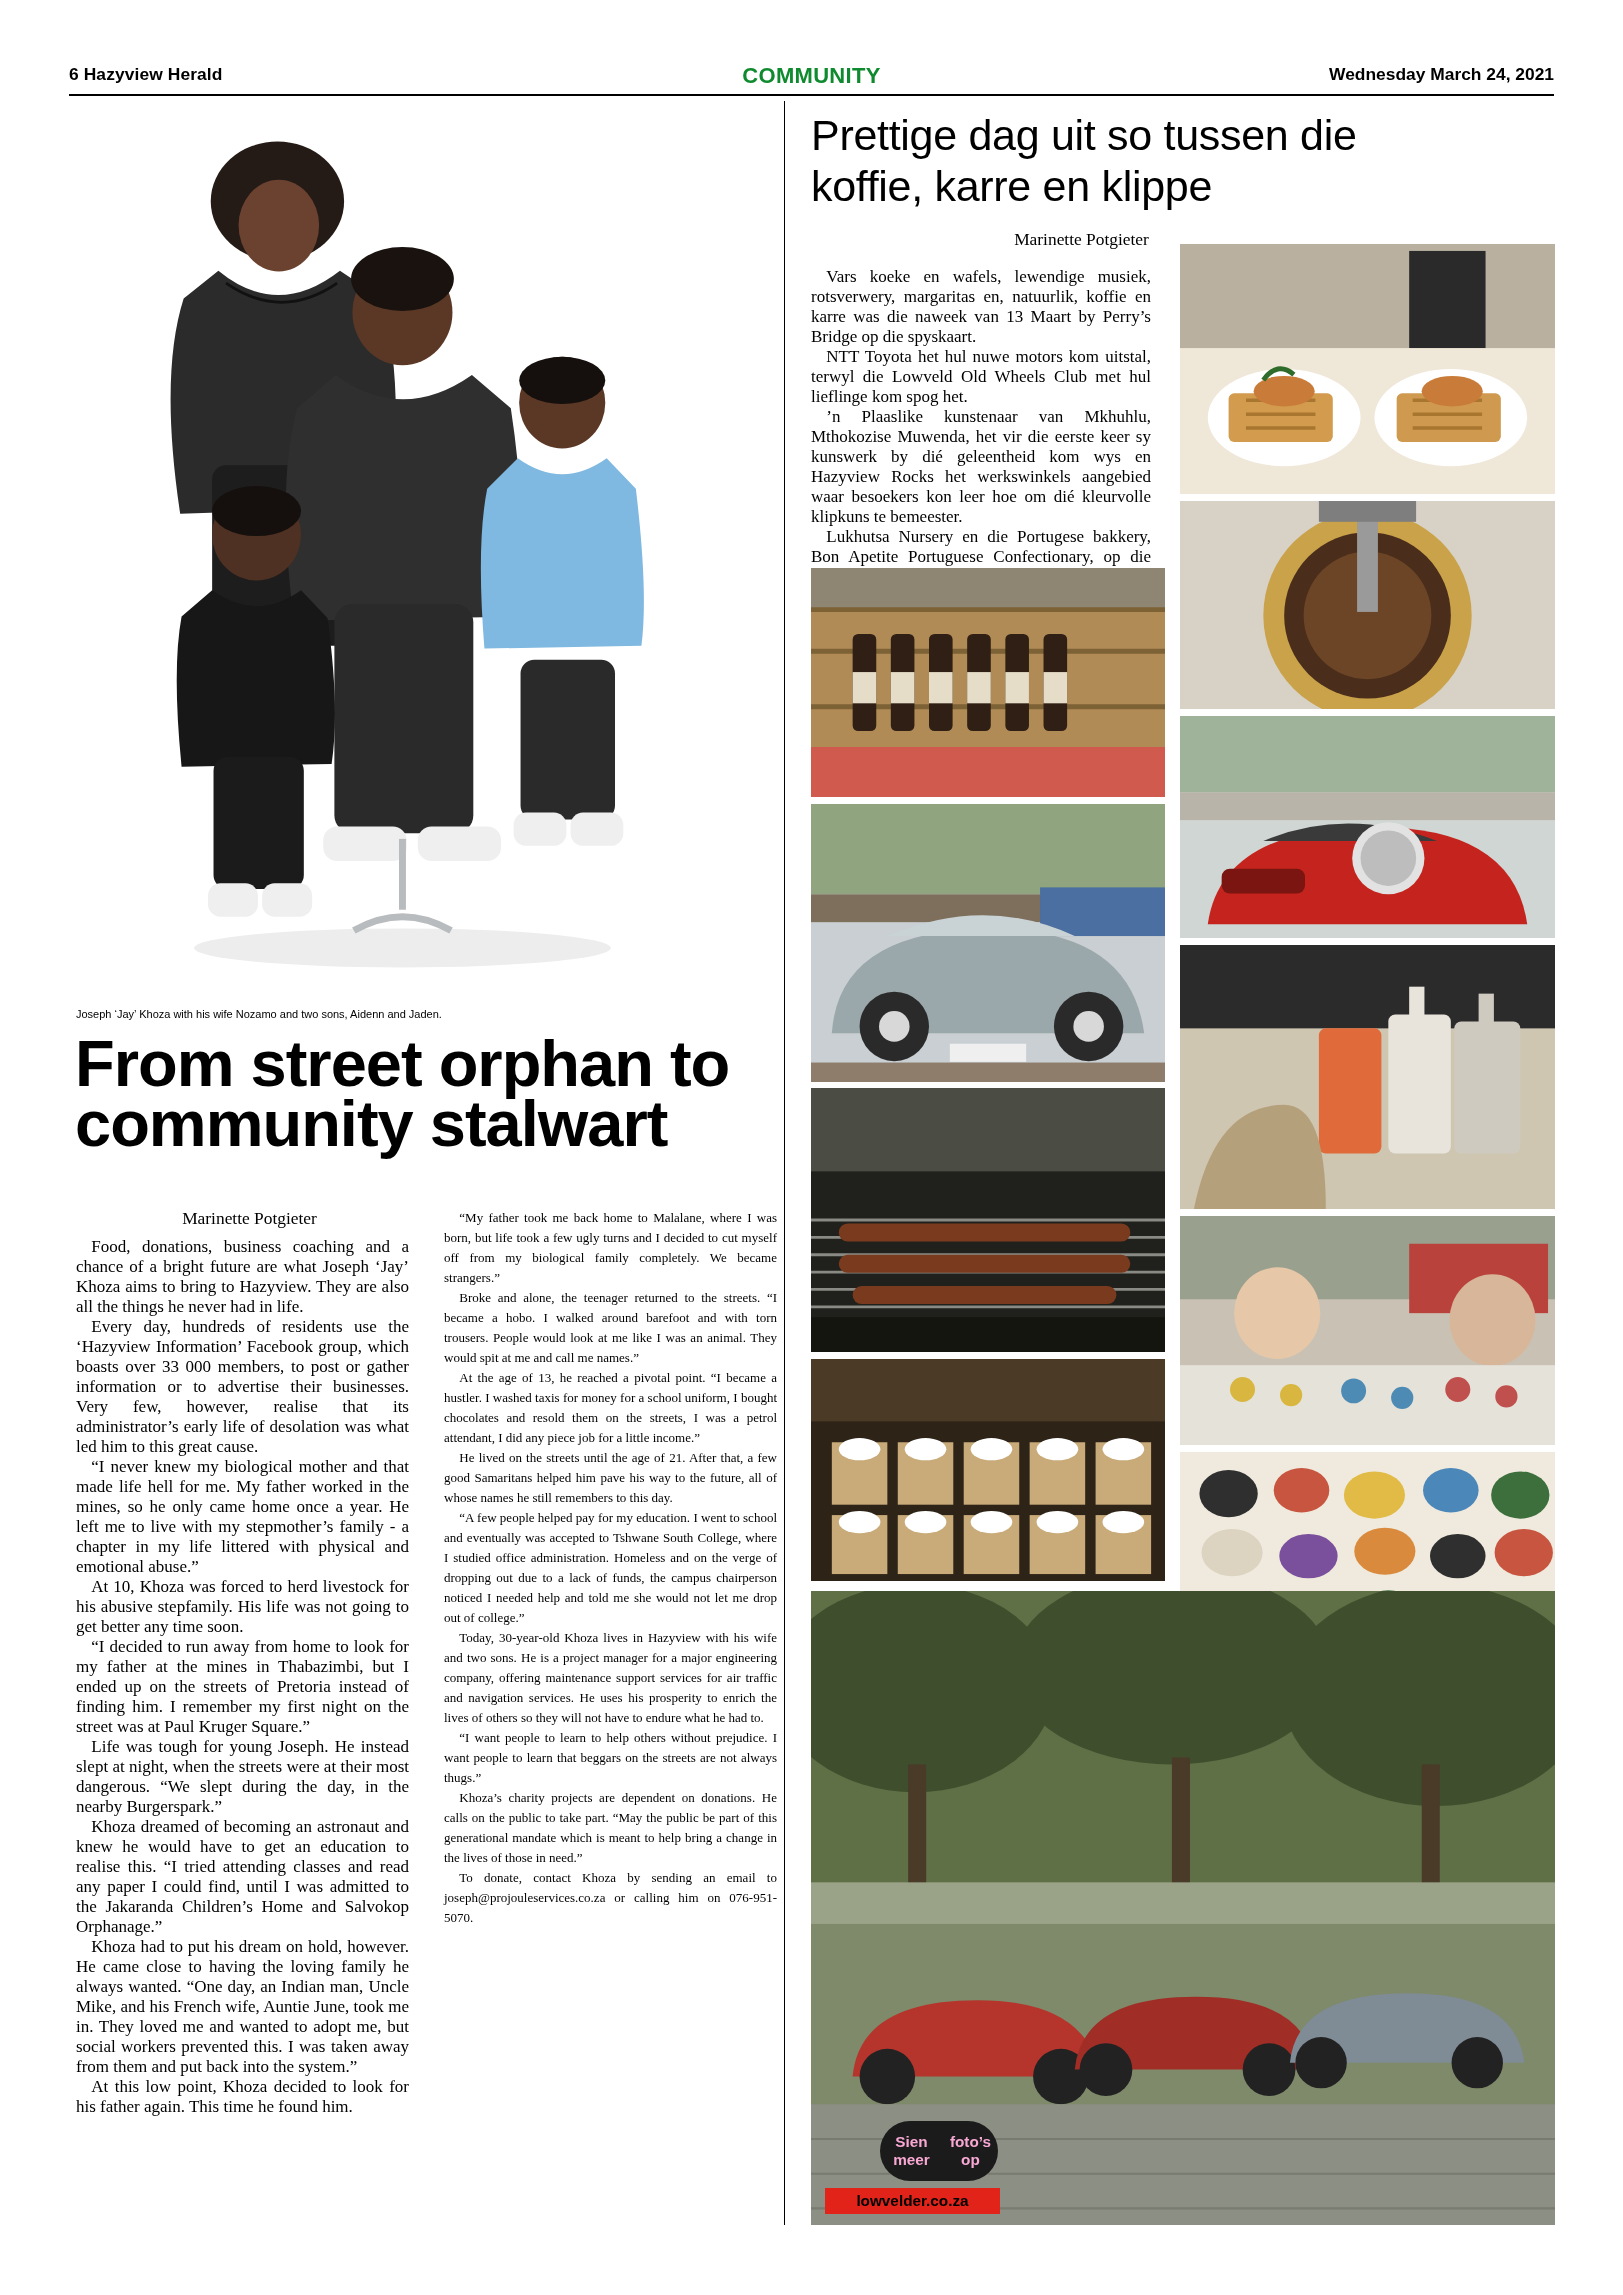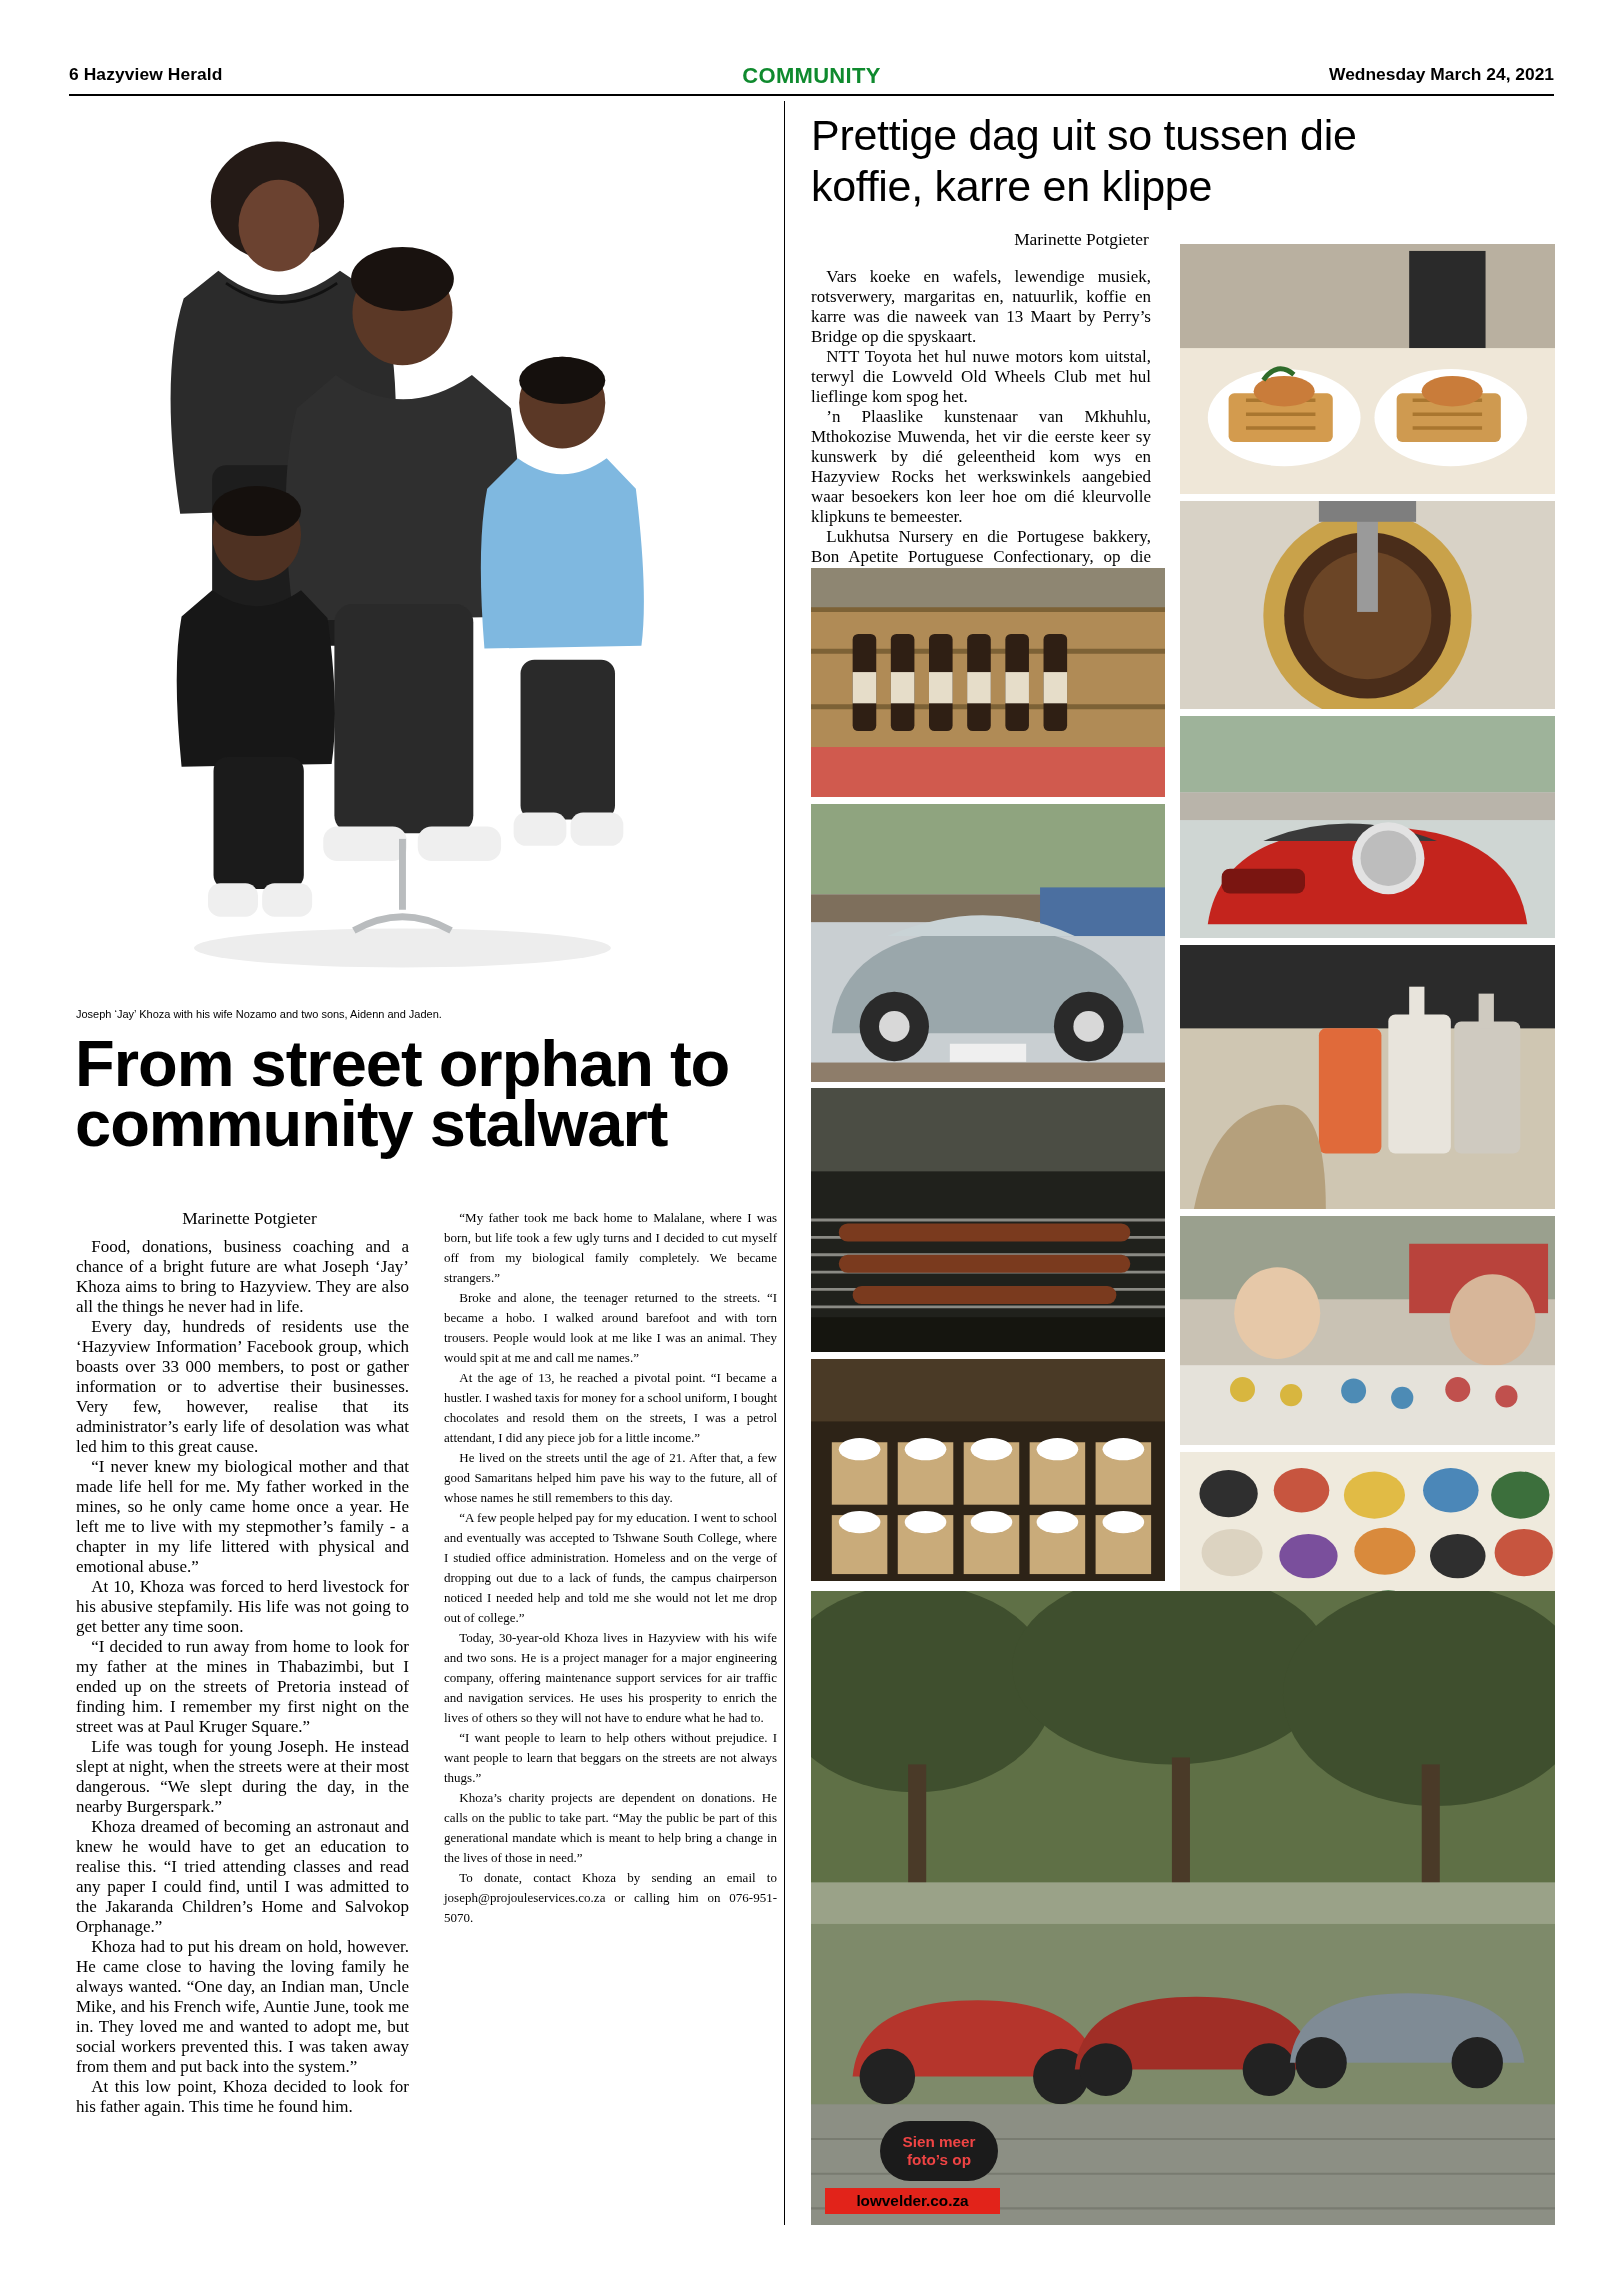--- a/index.html
+++ b/index.html
@@ -185,30 +185,30 @@
 
   
   .badge {
     position: absolute;
     left: 880px;
     top: 2121px;
     width: 118px;
     height: 60px;
     background: #1b1b1b;
     border-radius: 30px;
-    color: #ef4444;
+    color: #f9a8d4;
     font-family: "Liberation Sans", sans-serif;
     font-weight: bold;
     font-size: 15.3px;
     line-height: 18px;
     display: flex;
     align-items: center;
     justify-content: center;
     text-align: center;
-    flex-direction: column;
+    flex-direction: row;
   }
   .badge-url {
     position: absolute;
     left: 825px;
     top: 2188px;
     width: 175px;
     height: 26px;
     background: #e2231a;
     color: #000000;
     font-family: "Liberation Sans", sans-serif;

